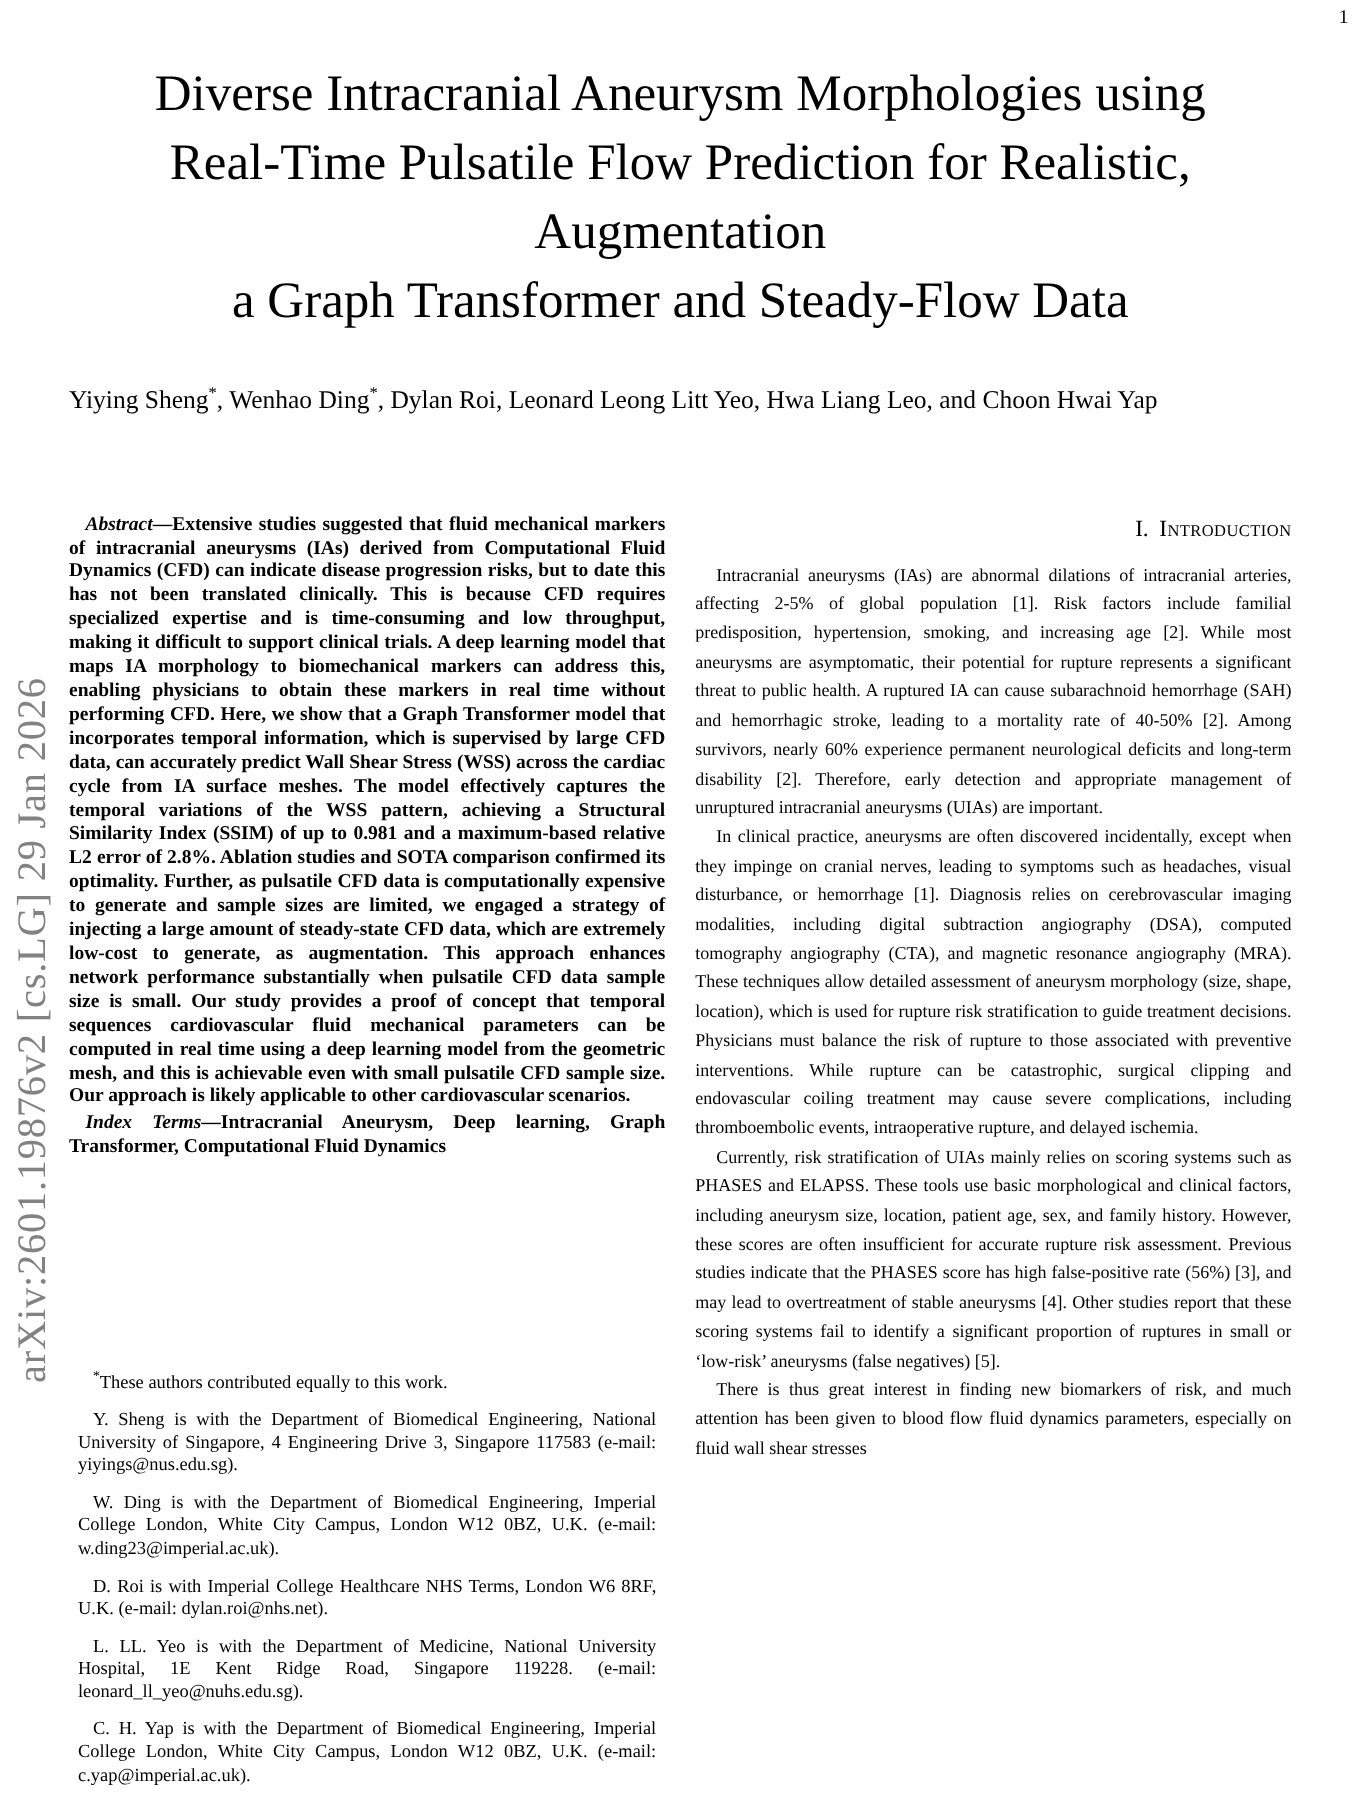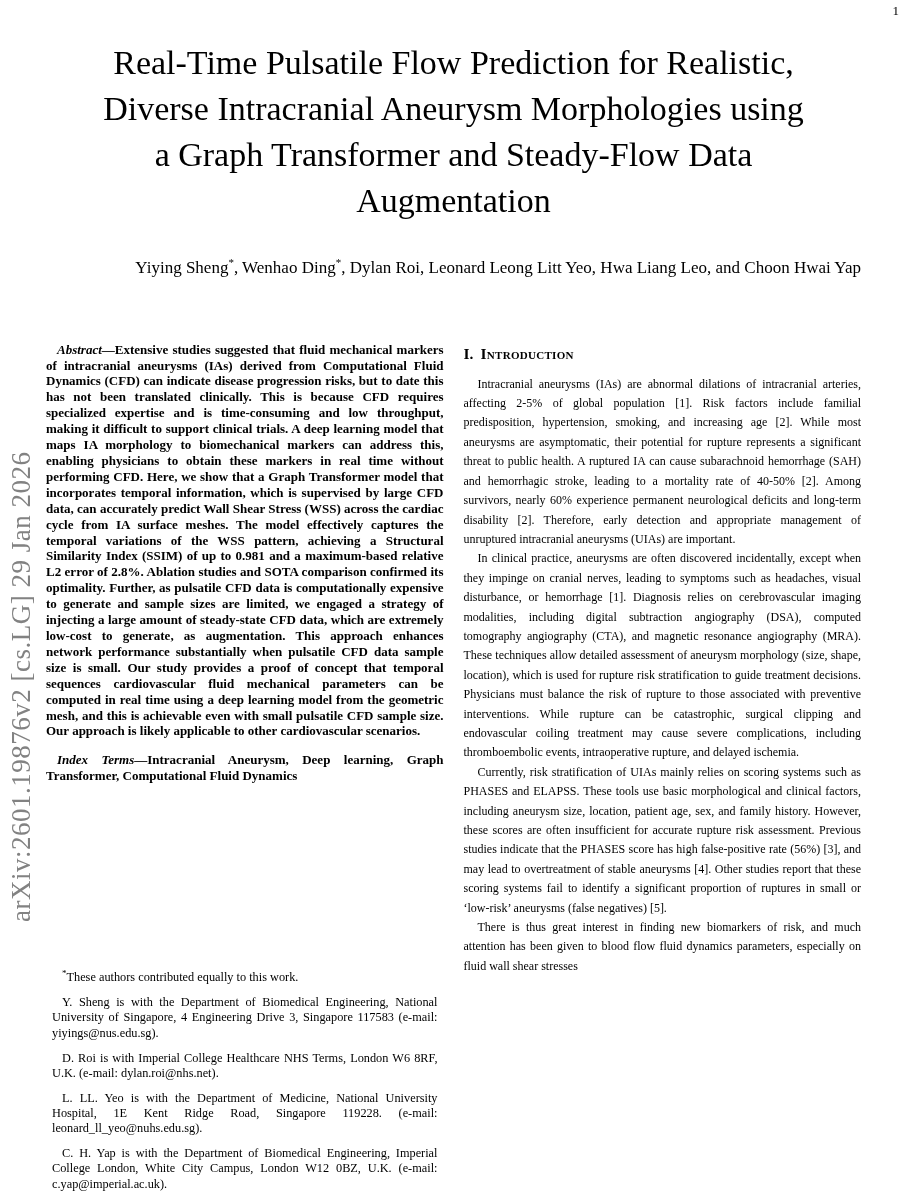--- a/index.html
+++ b/index.html
@@ -34,21 +34,21 @@
     padding-top: 40px;
     margin: 0;
     text-align: center;
     font-size: 34px;
     line-height: 46px;
     font-weight: 400;
   }
   .title-line { white-space: nowrap; }
   .authors {
     margin-top: 28px;
-    text-align: right;
+    text-align: left;
     font-size: 17px;
     line-height: 21px;
   }
   .authors sup { font-size: 11px; }
   .columns {
     display: flex;
     gap: 20px;
     margin-top: 64px;
     height: 862px;
     overflow: hidden;
@@ -57,35 +57,35 @@
   .col { flex: 1 1 0; min-width: 0; }
   .col-left { display: flex; flex-direction: column; }
   .abstract, .index-terms {
     margin: 0;
     font-weight: bold;
     font-size: 13px;
     line-height: 15.9px;
     text-align: justify;
     text-indent: 11px;
   }
-  .index-terms { margin-top: 13px; }
+  .index-terms { margin-top: 2px; }
   .label-italic { font-style: italic; }
   .footnotes {
     margin-top: auto;
     padding-bottom: 6px;
     font-size: 12.3px;
     line-height: 15.1px;
   }
   .footnote { margin: 6px; text-align: justify; text-indent: 10px; }
   .footnote sup { font-size: 9px; }
   .section-heading {
     margin: 3px 0 12px 0;
-    text-align: left;
+    text-align: right;
     font-size: 15.5px;
-    font-weight: 700;
+    font-weight: 400;
   }
   .section-heading .sc {
     font-variant: small-caps;
     margin-left: 7px;
     letter-spacing: 0.3px;
   }
   .body-para {
     margin: 0;
     font-size: 12px;
     line-height: 19.4px;
@@ -98,37 +98,38 @@
 
 <div class="page">
 
   <div class="page-number">1</div>
 
   <div class="arxiv-stamp">arXiv:2601.19876v2 [cs.LG] 29 Jan 2026</div>
 
   <div class="content">
 
     <h1 class="title">
+        <div class="title-line">Diverse Intracranial Aneurysm Morphologies using</div>
         <div class="title-line">Real-Time Pulsatile Flow Prediction for Realistic,</div>
-        <div class="title-line">Diverse Intracranial Aneurysm Morphologies using</div>
+        <div class="title-line">Augmentation</div>
         <div class="title-line">a Graph Transformer and Steady-Flow Data</div>
-        <div class="title-line">Augmentation</div>
       </h1>
 
     <div class="authors"><span><span>Yiying Sheng</span><sup>*</sup><span>, </span></span><span><span>Wenhao Ding</span><sup>*</sup><span>, </span></span><span><span>Dylan Roi</span><sup></sup><span>, </span></span><span><span>Leonard Leong Litt Yeo</span><sup></sup><span>, </span></span><span><span>Hwa Liang Leo</span><sup></sup><span>, and </span></span><span><span>Choon Hwai Yap</span><sup></sup><span></span></span></div>
 
     <div class="columns">
 
       <div class="col col-left">
         <p class="abstract"><span class="label-italic">Abstract</span><span>—</span><span>Extensive studies suggested that fluid mechanical markers of intracranial aneurysms (IAs) derived from Computational Fluid Dynamics (CFD) can indicate disease progression risks, but to date this has not been translated clinically. This is because CFD requires specialized expertise and is time-consuming and low throughput, making it difficult to support clinical trials. A deep learning model that maps IA morphology to biomechanical markers can address this, enabling physicians to obtain these markers in real time without performing CFD. Here, we show that a Graph Transformer model that incorporates temporal information, which is supervised by large CFD data, can accurately predict Wall Shear Stress (WSS) across the cardiac cycle from IA surface meshes. The model effectively captures the temporal variations of the WSS pattern, achieving a Structural Similarity Index (SSIM) of up to 0.981 and a maximum-based relative L2 error of 2.8%. Ablation studies and SOTA comparison confirmed its optimality. Further, as pulsatile CFD data is computationally expensive to generate and sample sizes are limited, we engaged a strategy of injecting a large amount of steady-state CFD data, which are extremely low-cost to generate, as augmentation. This approach enhances network performance substantially when pulsatile CFD data sample size is small. Our study provides a proof of concept that temporal sequences cardiovascular fluid mechanical parameters can be computed in real time using a deep learning model from the geometric mesh, and this is achievable even with small pulsatile CFD sample size. Our approach is likely applicable to other cardiovascular scenarios.</span></p>
         <p class="index-terms"><span class="label-italic">Index Terms</span><span>—</span><span>Intracranial Aneurysm, Deep learning, Graph Transformer, Computational Fluid Dynamics</span></p>
 
         <div class="footnotes">
           <p class="footnote"><sup>*</sup><span>These authors contributed equally to this work.</span></p>
           <p class="footnote"><sup></sup><span>Y. Sheng is with the Department of Biomedical Engineering, National University of Singapore, 4 Engineering Drive 3, Singapore 117583 (e-mail: yiyings@nus.edu.sg).</span></p>
+          <p class="footnote"><sup></sup><span>W. Ding is with the Department of Biomedical Engineering, Imperial College London, White City Campus, London W12 0BZ, U.K. (e-mail: w.ding23@imperial.ac.uk).</span></p>
           <p class="footnote"><sup></sup><span>D. Roi is with Imperial College Healthcare NHS Terms, London W6 8RF, U.K. (e-mail: dylan.roi@nhs.net).</span></p>
           <p class="footnote"><sup></sup><span>L. LL. Yeo is with the Department of Medicine, National University Hospital, 1E Kent Ridge Road, Singapore 119228. (e-mail: leonard_ll_yeo@nuhs.edu.sg).</span></p>
           <p class="footnote"><sup></sup><span>C. H. Yap is with the Department of Biomedical Engineering, Imperial College London, White City Campus, London W12 0BZ, U.K. (e-mail: c.yap@imperial.ac.uk).</span></p>
         </div>
       </div>
 
       <div class="col col-right">
         <h2 class="section-heading"><span>I.</span><span class="sc">Introduction</span></h2>
         <p class="body-para">Intracranial aneurysms (IAs) are abnormal dilations of intracranial arteries, affecting 2-5% of global population [1]. Risk factors include familial predisposition, hypertension, smoking, and increasing age [2]. While most aneurysms are asymptomatic, their potential for rupture represents a significant threat to public health. A ruptured IA can cause subarachnoid hemorrhage (SAH) and hemorrhagic stroke, leading to a mortality rate of 40-50% [2]. Among survivors, nearly 60% experience permanent neurological deficits and long-term disability [2]. Therefore, early detection and appropriate management of unruptured intracranial aneurysms (UIAs) are important.</p>
         <p class="body-para">In clinical practice, aneurysms are often discovered incidentally, except when they impinge on cranial nerves, leading to symptoms such as headaches, visual disturbance, or hemorrhage [1]. Diagnosis relies on cerebrovascular imaging modalities, including digital subtraction angiography (DSA), computed tomography angiography (CTA), and magnetic resonance angiography (MRA). These techniques allow detailed assessment of aneurysm morphology (size, shape, location), which is used for rupture risk stratification to guide treatment decisions. Physicians must balance the risk of rupture to those associated with preventive interventions. While rupture can be catastrophic, surgical clipping and endovascular coiling treatment may cause severe complications, including thromboembolic events, intraoperative rupture, and delayed ischemia.</p>

